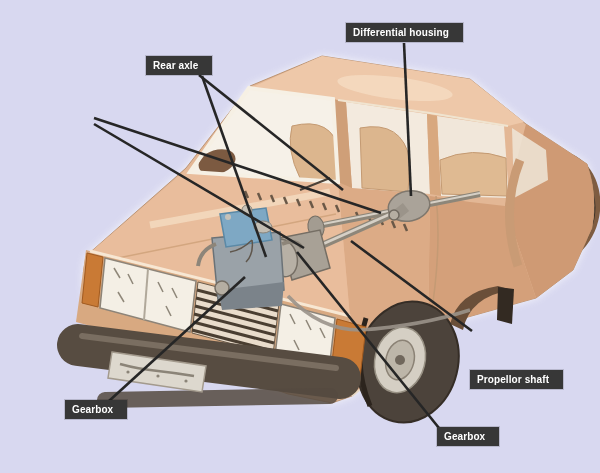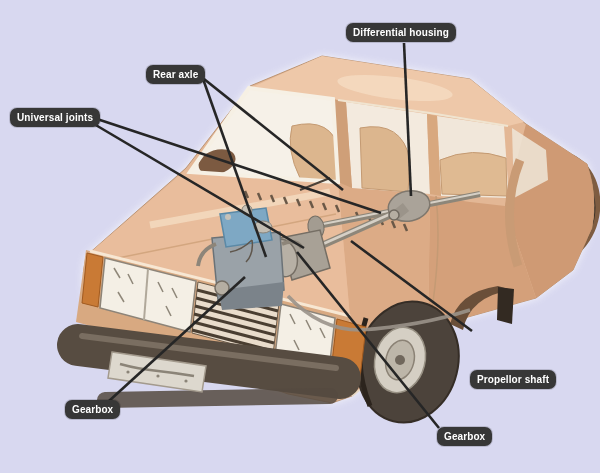--- a/index.html
+++ b/index.html
@@ -13,23 +13,23 @@
     position:relative;width:600px;height:473px;overflow:hidden;
     background:var(--page-bg);
     font-family:"Liberation Sans", sans-serif;
   }
   .stage svg{position:absolute;left:0;top:0;}
   .callout{
     position:absolute;
     background:var(--label-bg);
     color:var(--label-text);
     font-size:10px;font-weight:bold;line-height:1;
-    padding:5px 7px 4px 7px;
+    padding:5px 14px 4px 7px;
     white-space:nowrap;
-    border-radius:7px;
+    border-radius:0;
     letter-spacing:.1px;
     box-shadow:0 0 0 1px rgba(0,0,0,.15);
   }
   .leader{stroke:var(--leader-line);stroke-width:2.6;}
 </style>
 </head>
 <body>
 
 <div class="stage">
 
@@ -195,25 +195,22 @@
       <line class="leader" x1="94" y1="124" x2="304" y2="248"></line>
       <line class="leader" x1="472" y1="331" x2="351" y2="241"></line>
       <line class="leader" x1="439" y1="428" x2="297" y2="252"></line>
       <line class="leader" x1="109" y1="401" x2="245" y2="277"></line>
     </g>
   </svg>
 
   <div class="callout" style="left:346px;top:23px;">
     <span>Differential housing</span>
   </div>
-  <div class="callout" style="left:146px;top:65px;">
+  <div class="callout" style="left:146px;top:56px;">
     <span>Rear axle</span>
-  </div>
-  <div class="callout" style="left:10px;top:108px;">
-    <span>Universal joints</span>
   </div>
   <div class="callout" style="left:470px;top:330px;margin-top:40px;">
     <span>Propellor shaft</span>
   </div>
   <div class="callout" style="left:437px;top:427px;">
     <span>Gearbox</span>
   </div>
   <div class="callout" style="left:65px;top:400px;">
     <span>Gearbox</span>
   </div>

